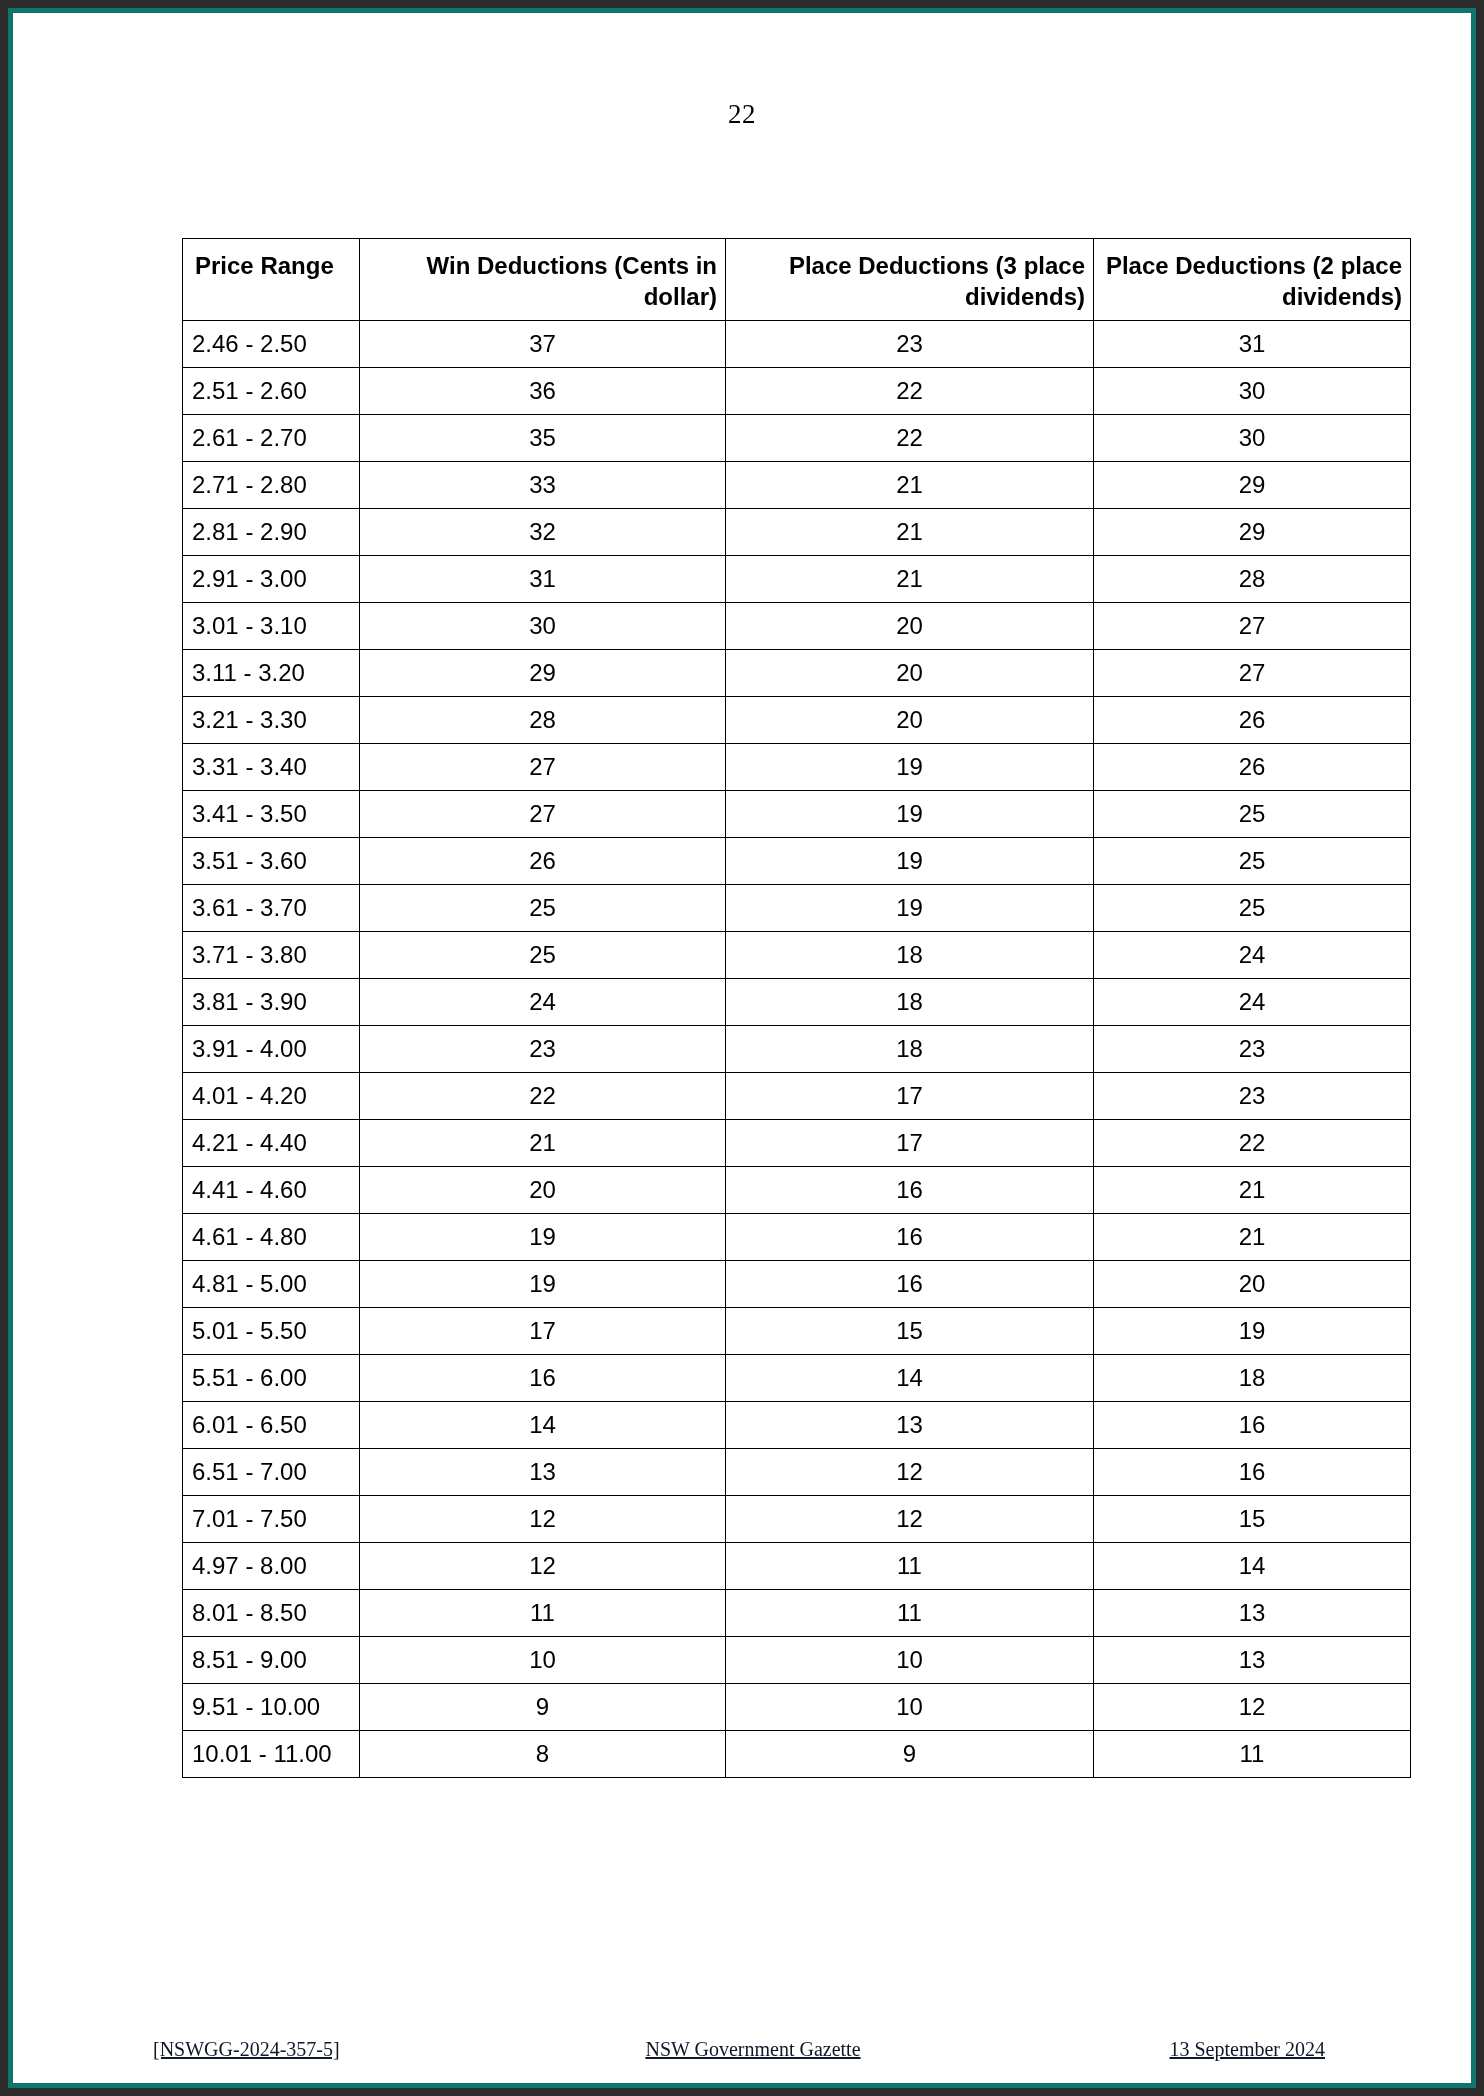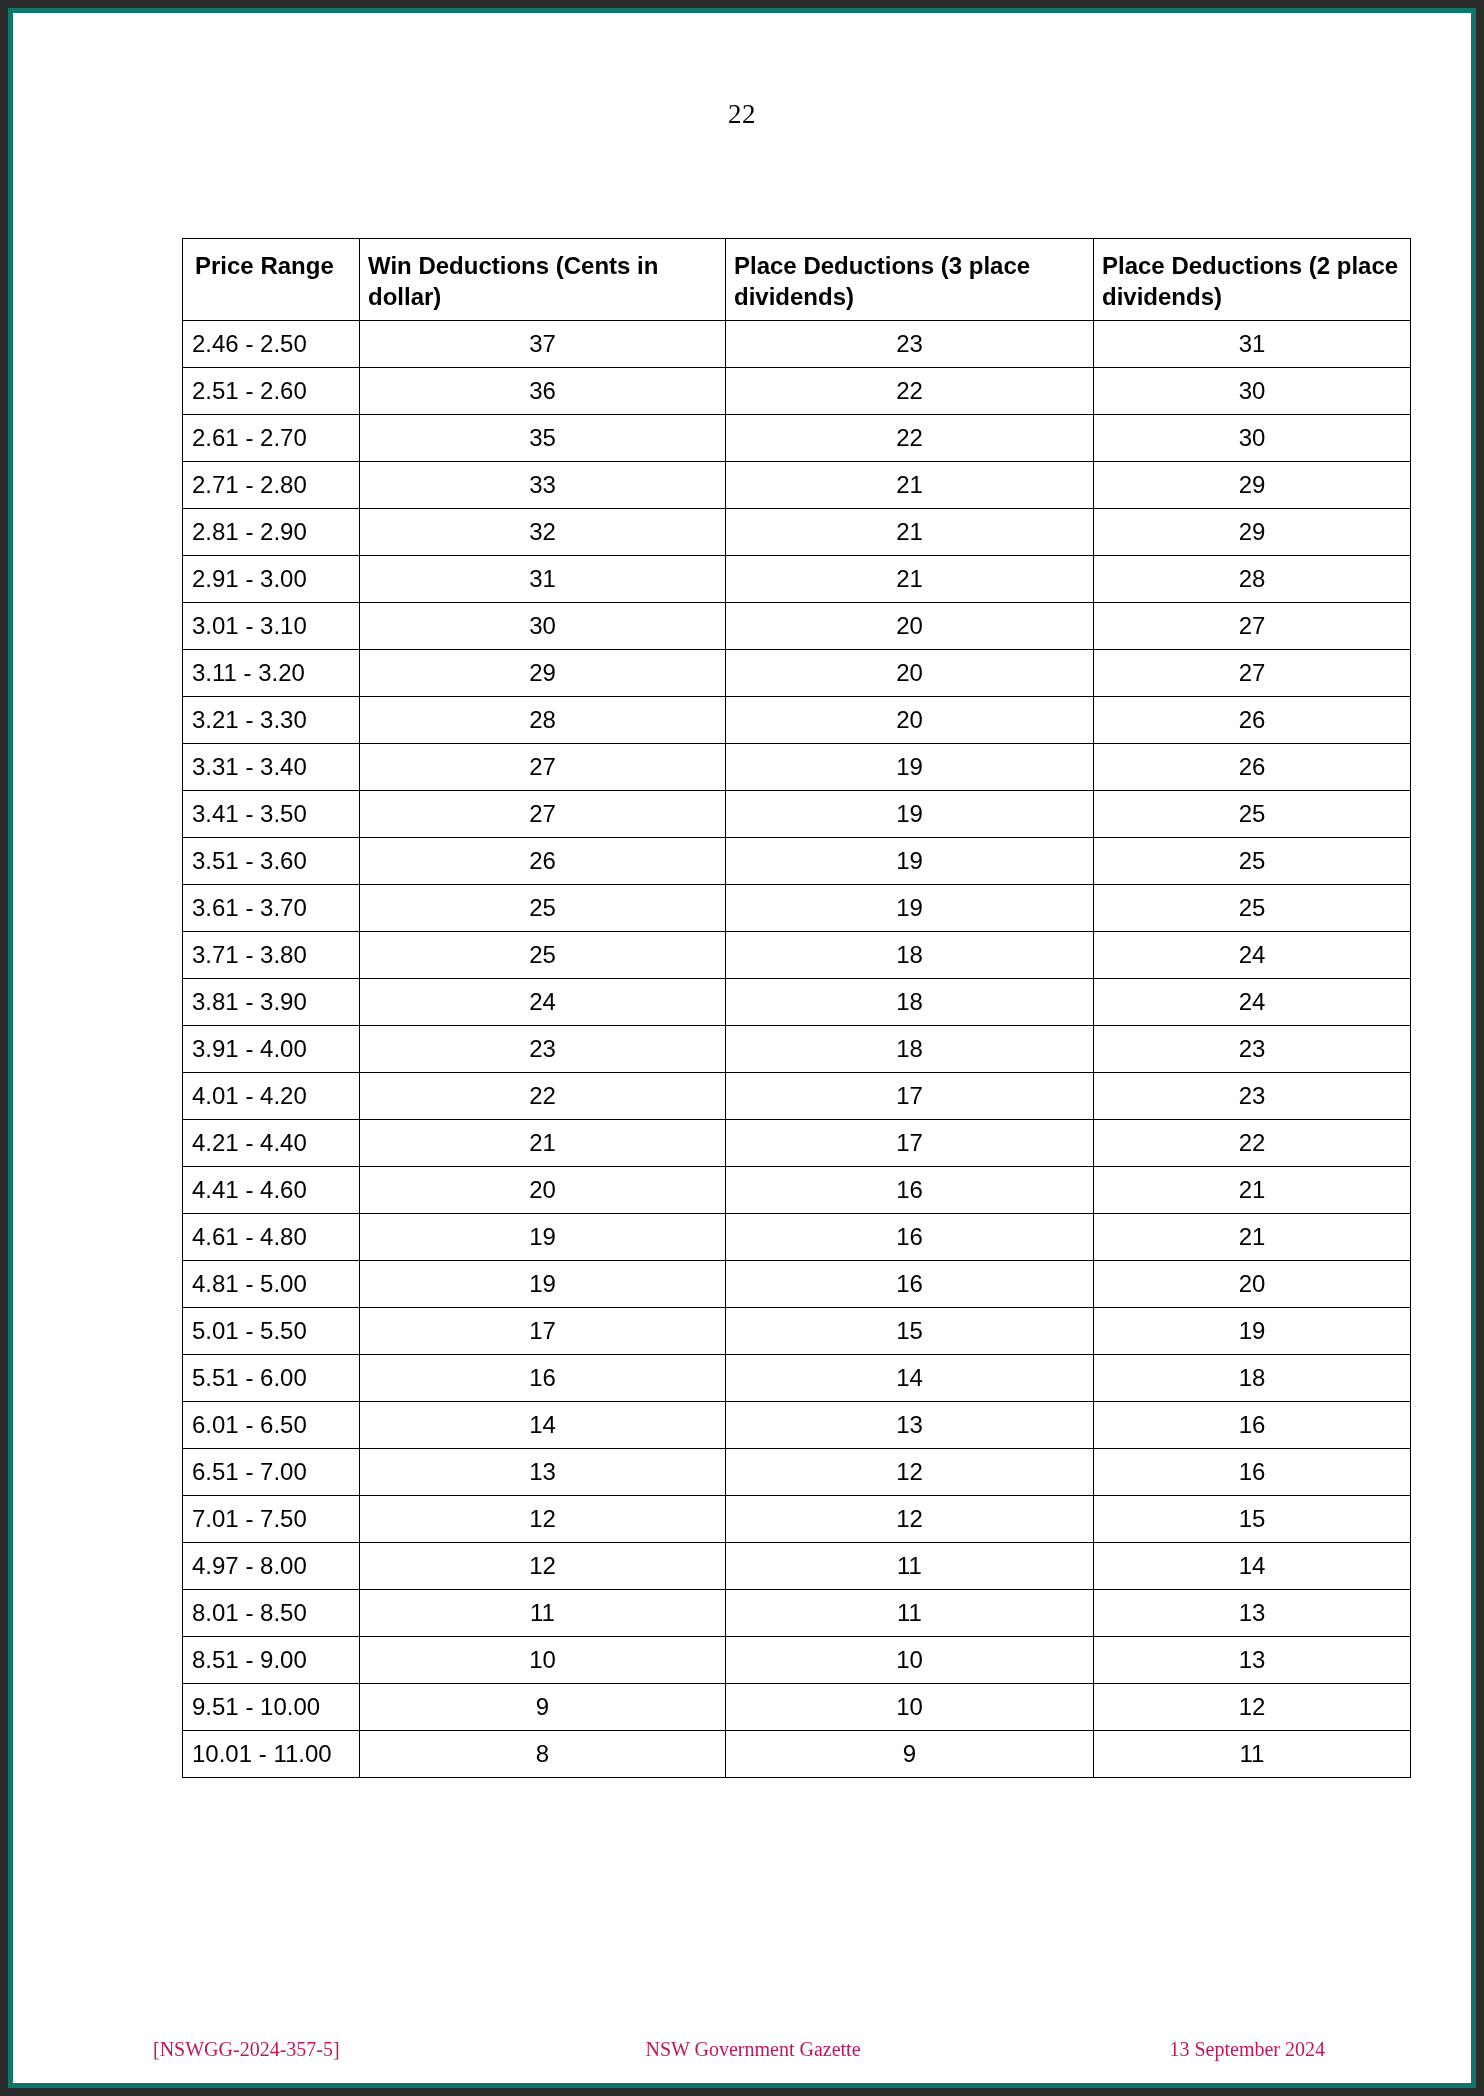--- a/index.html
+++ b/index.html
@@ -50,21 +50,21 @@
   table.deductions td {
     border: 1.6px solid #000000;
     color: #000000;
     font-family: "Liberation Sans", sans-serif;
     padding: 0;
   }
   table.deductions thead th {
     font-weight: bold;
     font-size: 24px;
     line-height: 1.28;
-    text-align: left;
+    text-align: right;
     vertical-align: top;
     height: 82px;
     padding: 12px 8px 8px 8px;
     box-sizing: border-box;
   }
   table.deductions thead th.col-price {
     text-align: left;
     padding-left: 12px;
   }
   table.deductions tbody td {
@@ -86,21 +86,22 @@
   .footer {
     position: absolute;
     left: 140px;
     top: 2025px;
     width: 1200px;
     display: flex;
     flex-direction: row;
     align-items: flex-end;
     font-family: "Liberation Serif", serif;
     font-size: 20px;
-    color: #be185d;
+    color: #0f172a;
+    text-decoration: underline;
   }
   .footer .f-left   { width: 33%; text-align: left; }
   .footer .f-center { width: 34%; text-align: center; }
   .footer .f-right  { width: 33%; text-align: right; padding-right: 28px; box-sizing: border-box; }
 </style>
 </head>
 <body>
 
 <div class="page-frame">
 

